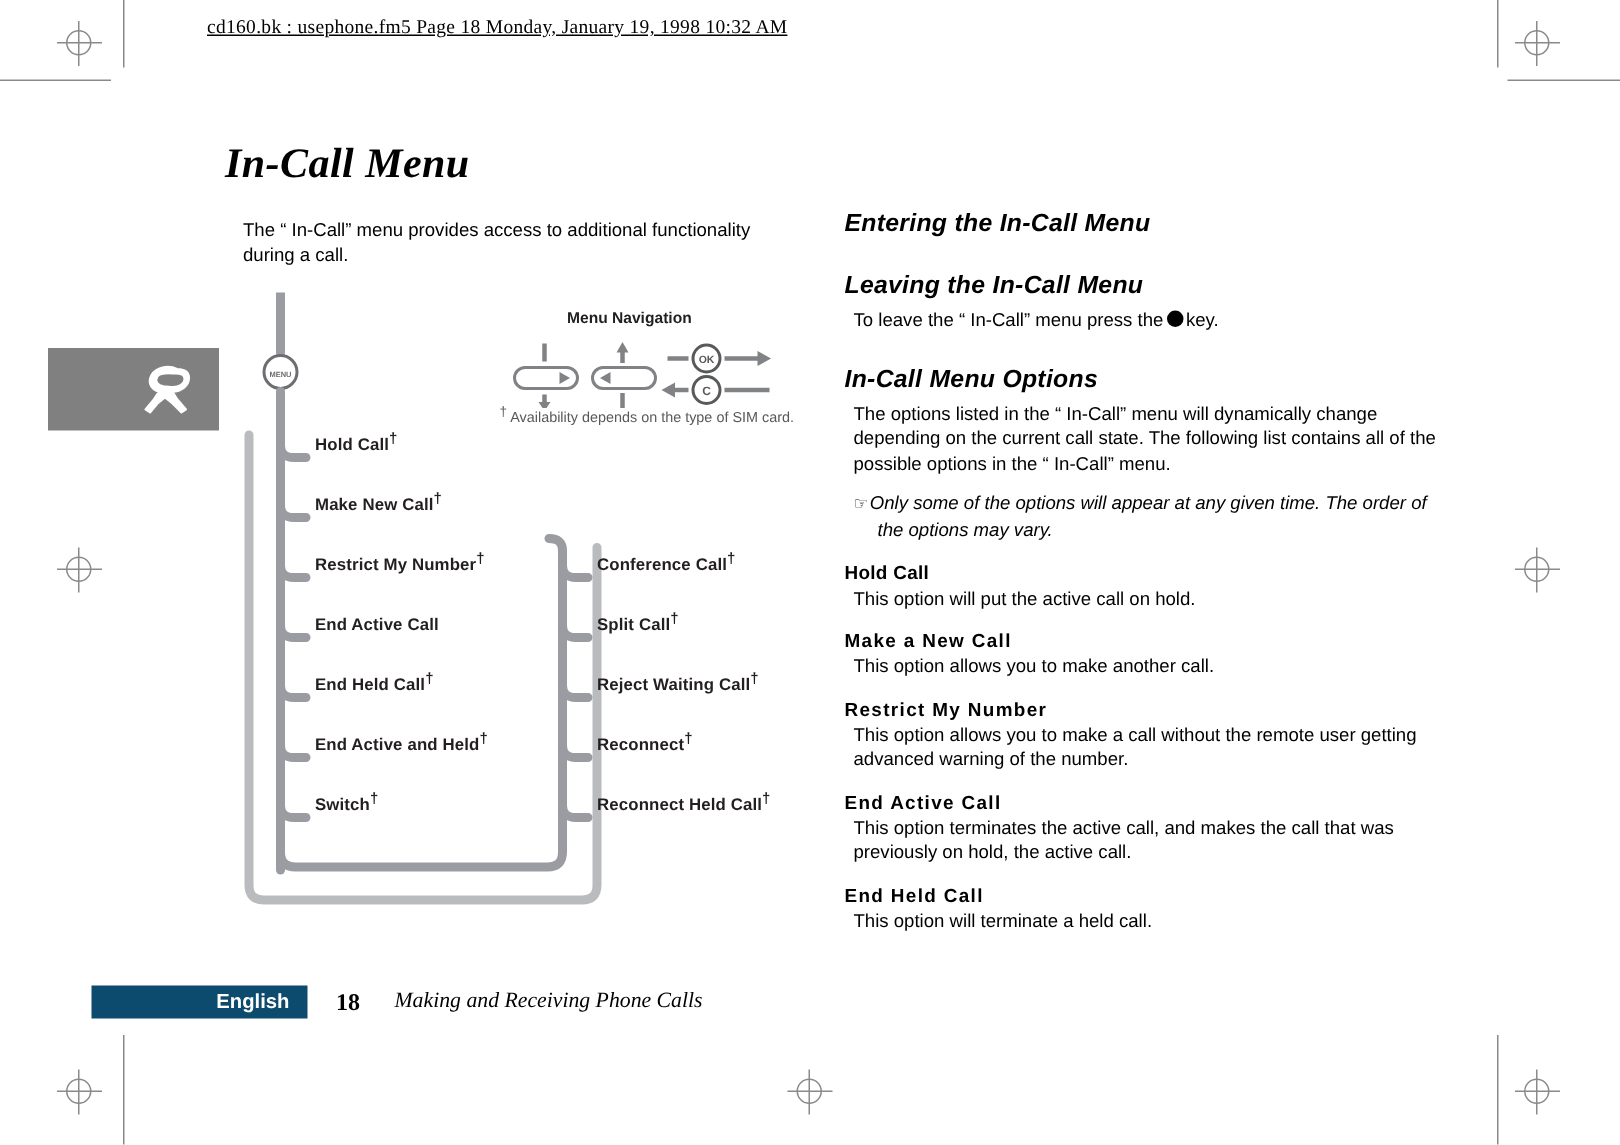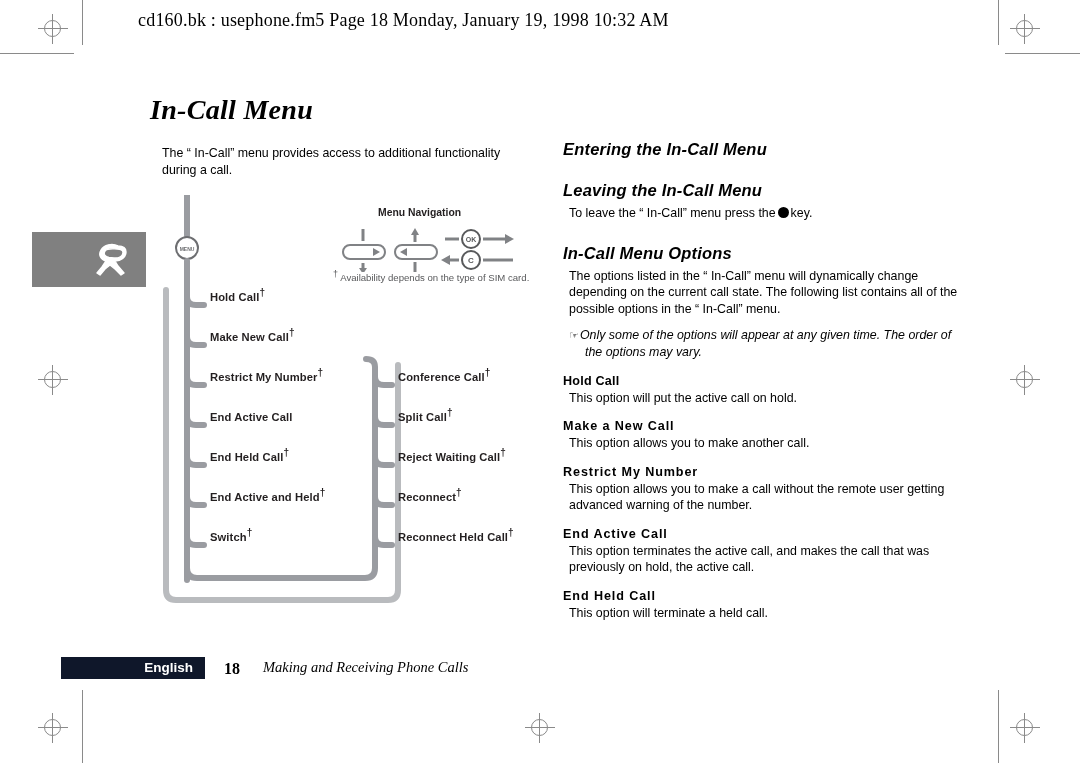--- a/index.html
+++ b/index.html
@@ -46,24 +46,25 @@
     position: absolute;
     background: #8a8a8a;
   }
 
   
   .page-header {
     position: absolute;
     left: 138px;
     top: 10px;
     font-family: "Liberation Serif", serif;
-    font-size: 18px;
+    font-size: 13px;
     color: #000;
     white-space: nowrap;
     letter-spacing: 0.2px;
+    text-decoration: underline;
   }
 
   
   .chapter-title {
     position: absolute;
     left: 150px;
     top: 94px;
     font-family: "Liberation Serif", serif;
     font-weight: bold;
     font-style: italic;
@@ -191,21 +192,21 @@
     margin: 0 2px;
   }
 
   
   .footer-tab {
     position: absolute;
     left: 61px;
     top: 657px;
     width: 144px;
     height: 22px;
-    background: #0f172a;
+    background: #0c4a6e;
   }
   .footer-tab span {
     position: absolute;
     right: 12px;
     top: 3px;
     color: #ffffff;
     font-size: 13.5px;
     font-weight: bold;
   }
   .footer-pageno {

